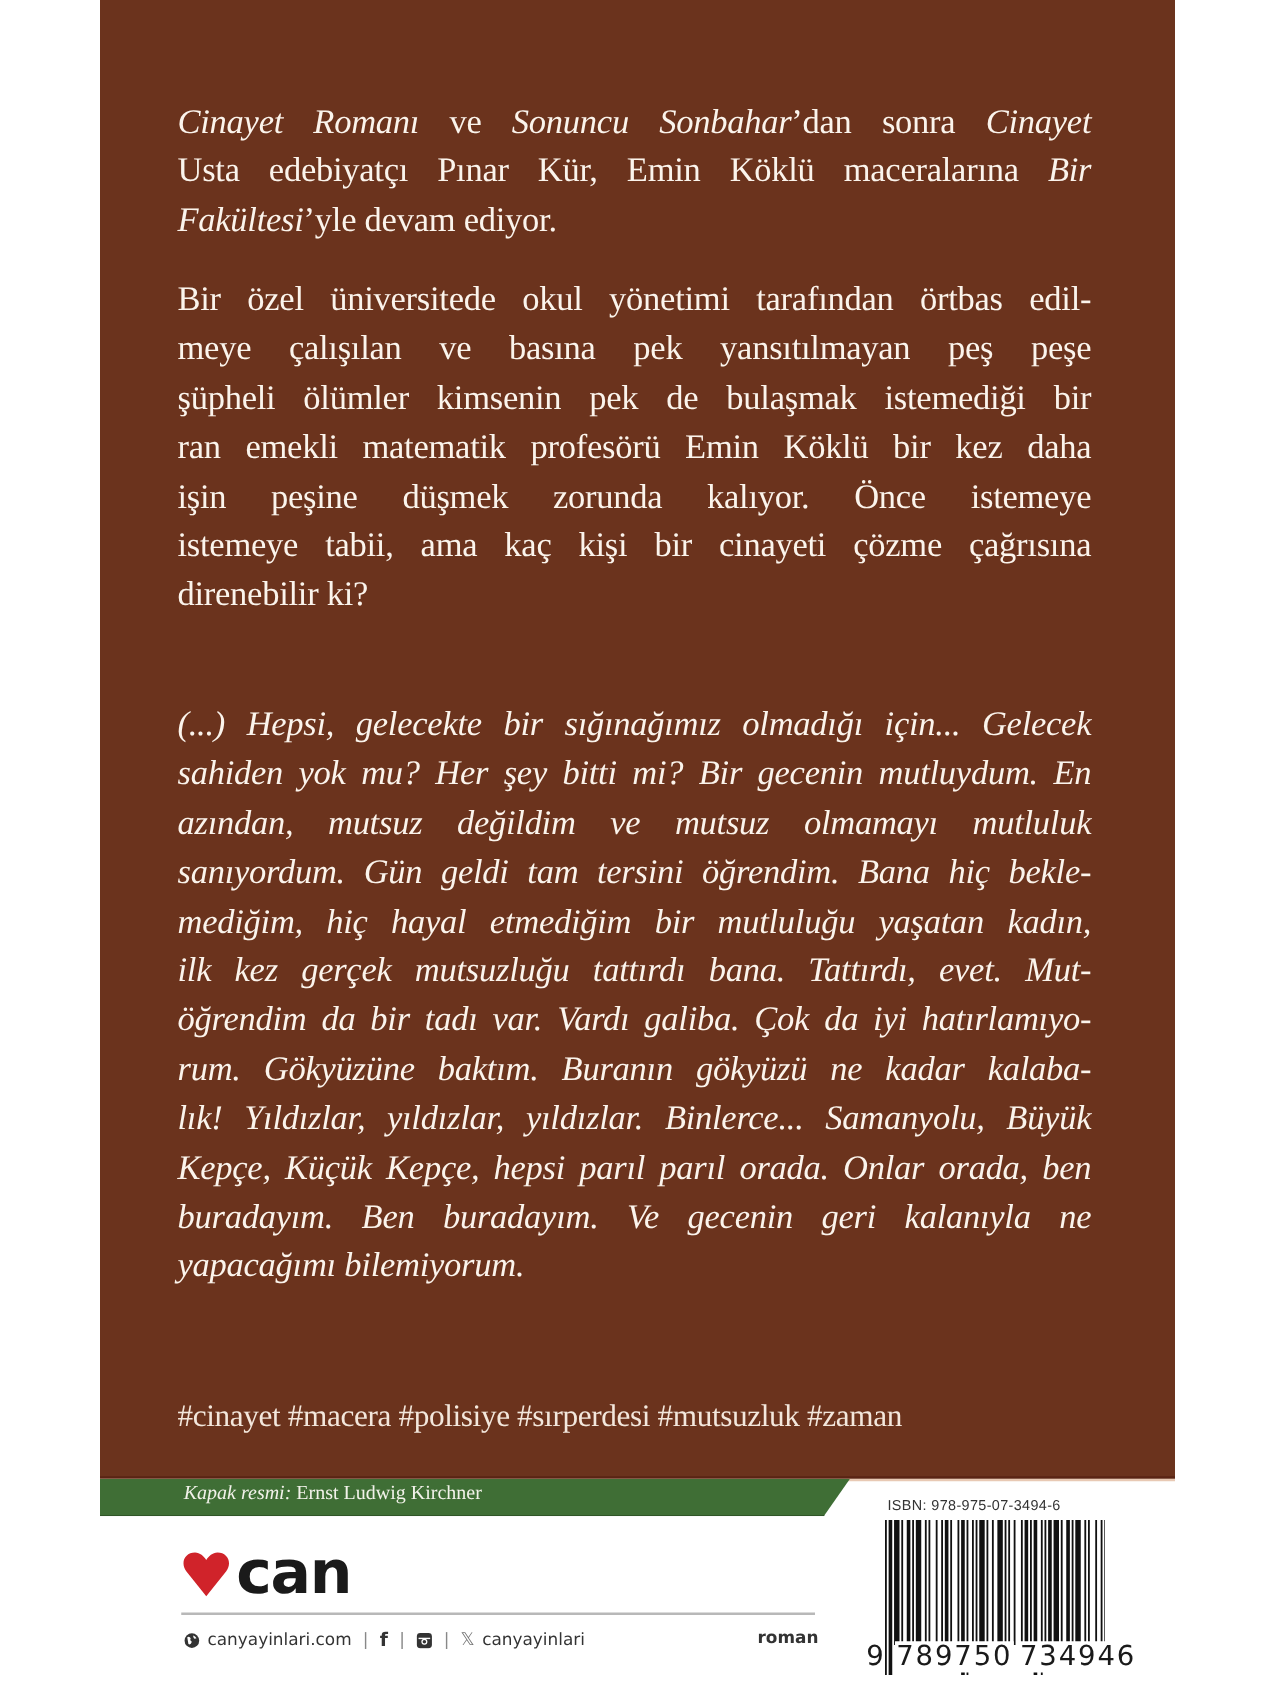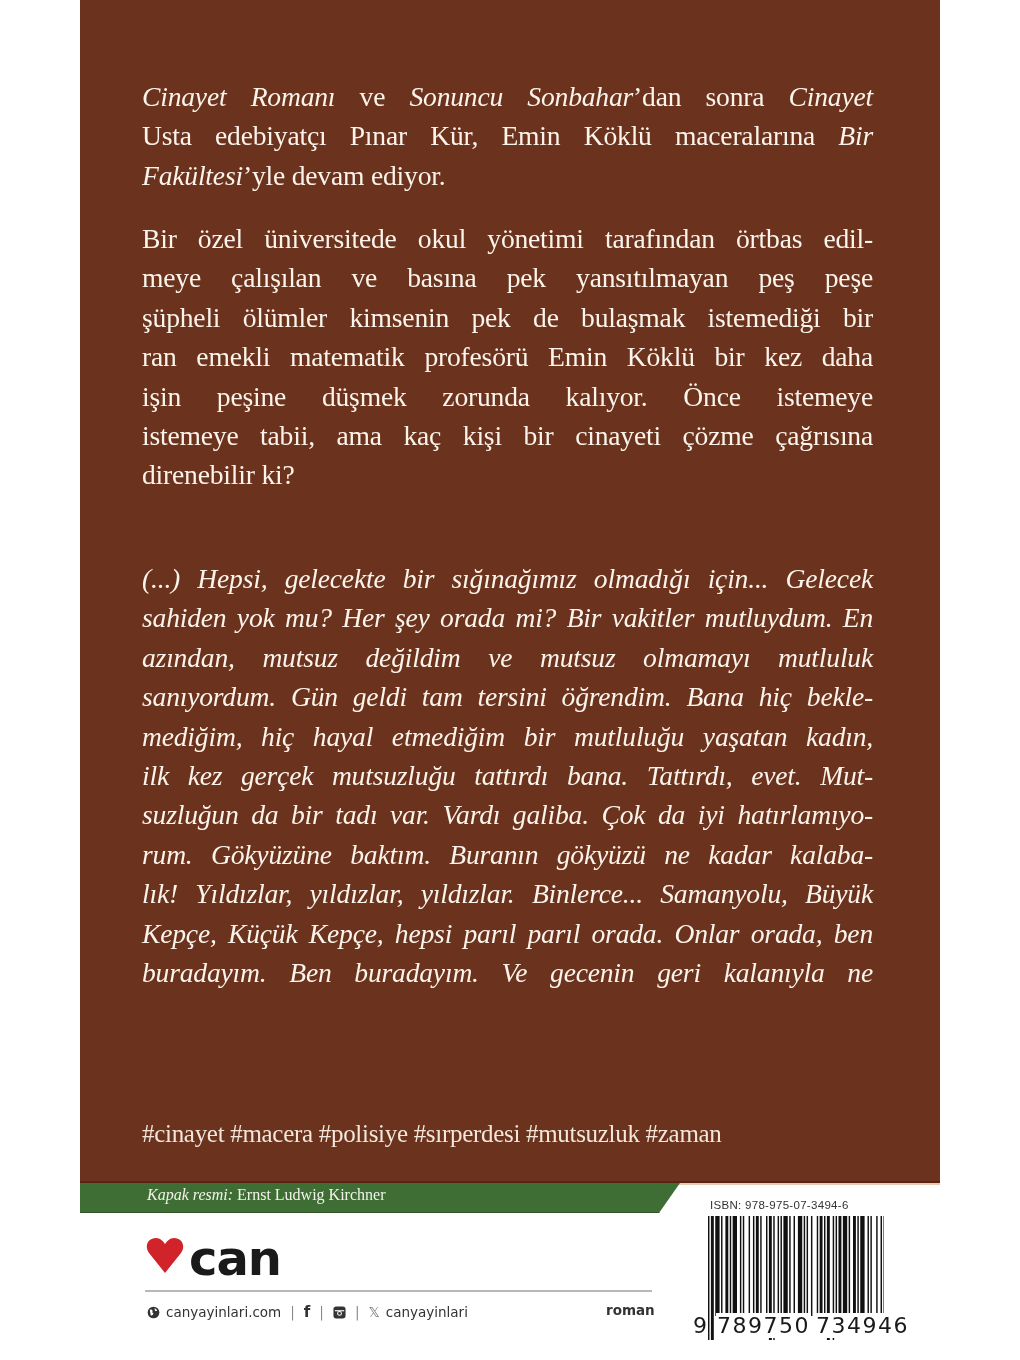--- a/index.html
+++ b/index.html
@@ -45,21 +45,21 @@
     border-bottom: 1px solid #2f5527;
   }
   .credit-text {
     position: absolute; left: 147px; top: 1186px;
     color: #f2f2ea; font-family: "Liberation Serif", serif; font-size: 16px;
   }
   .credit-text .lbl { font-style: italic; }
 
   .logo {
     position: absolute; left: 145px; top: 1236px; height: 44px;
-    display: flex; align-items: flex-start; gap: 4px;
+    display: flex; align-items: flex-end; gap: 4px;
   }
   .logo .heart { width: 40px; height: 40px; }
   .logo .wordmark {
     font-family: "DejaVu Sans", sans-serif; font-weight: bold;
     font-size: 48px; color: #1a1a1a; letter-spacing: -1px; line-height: 44px;
     transform: scaleY(1.0);
   }
 
   .divider {
     position: absolute; left: 145px; top: 1290px; width: 507px; height: 2px;
@@ -107,30 +107,31 @@
     <span class="line">Bir özel üniversitede okul yönetimi tarafından örtbas edil-</span>
     <span class="line">meye çalışılan ve basına pek yansıtılmayan peş peşe</span>
     <span class="line">şüpheli ölümler kimsenin pek de bulaşmak istemediği bir</span>
     <span class="line">ran emekli matematik profesörü Emin Köklü bir kez daha</span>
     <span class="line">işin peşine düşmek zorunda kalıyor. Önce istemeye</span>
     <span class="line">istemeye tabii, ama kaç kişi bir cinayeti çözme çağrısına</span>
     <span class="line last">direnebilir ki?</span>
   </div>
 <div class="text-block para-3" id="para3">
     <span class="line">(...) Hepsi, gelecekte bir sığınağımız olmadığı için... Gelecek</span>
-    <span class="line">sahiden yok mu? Her şey orada mi? Bir vakitler mutluydum. En</span>
+    <span class="line">sahiden yok mu? Her şey bitti mi? Bir gecenin mutluydum. En</span>
     <span class="line">azından, mutsuz değildim ve mutsuz olmamayı mutluluk</span>
     <span class="line">sanıyordum. Gün geldi tam tersini öğrendim. Bana hiç bekle-</span>
     <span class="line">mediğim, hiç hayal etmediğim bir mutluluğu yaşatan kadın,</span>
     <span class="line">ilk kez gerçek mutsuzluğu tattırdı bana. Tattırdı, evet. Mut-</span>
-    <span class="line">suzluğun da bir tadı var. Vardı galiba. Çok da iyi hatırlamıyo-</span>
+    <span class="line">öğrendim da bir tadı var. Vardı galiba. Çok da iyi hatırlamıyo-</span>
     <span class="line">rum. Gökyüzüne baktım. Buranın gökyüzü ne kadar kalaba-</span>
     <span class="line">lık! Yıldızlar, yıldızlar, yıldızlar. Binlerce... Samanyolu, Büyük</span>
     <span class="line">Kepçe, Küçük Kepçe, hepsi parıl parıl orada. Onlar orada, ben</span>
     <span class="line">buradayım. Ben buradayım. Ve gecenin geri kalanıyla ne</span>
+    <span class="line last">yapacağımı bilemiyorum.</span>
   </div>
 
 <div class="hashtags">#cinayet #macera #polisiye #sırperdesi #mutsuzluk #zaman</div>
 
 <div class="credit-band"></div>
 <div class="credit-text">
   <span class="lbl">Kapak resmi:</span><span> Ernst Ludwig Kirchner</span>
 </div>
 
 <div class="logo">

